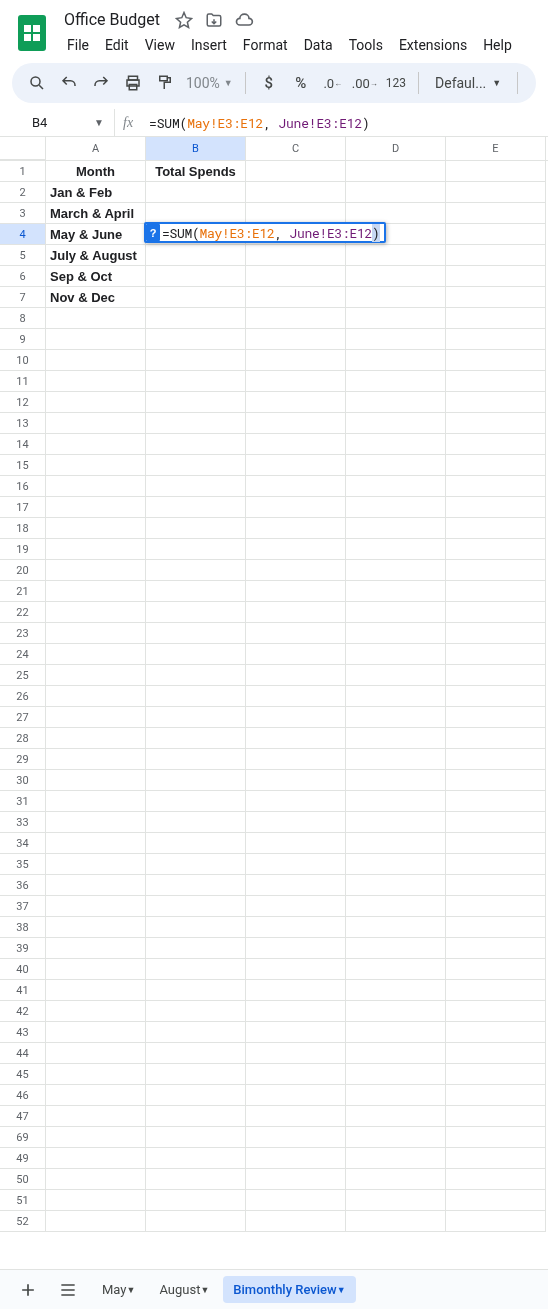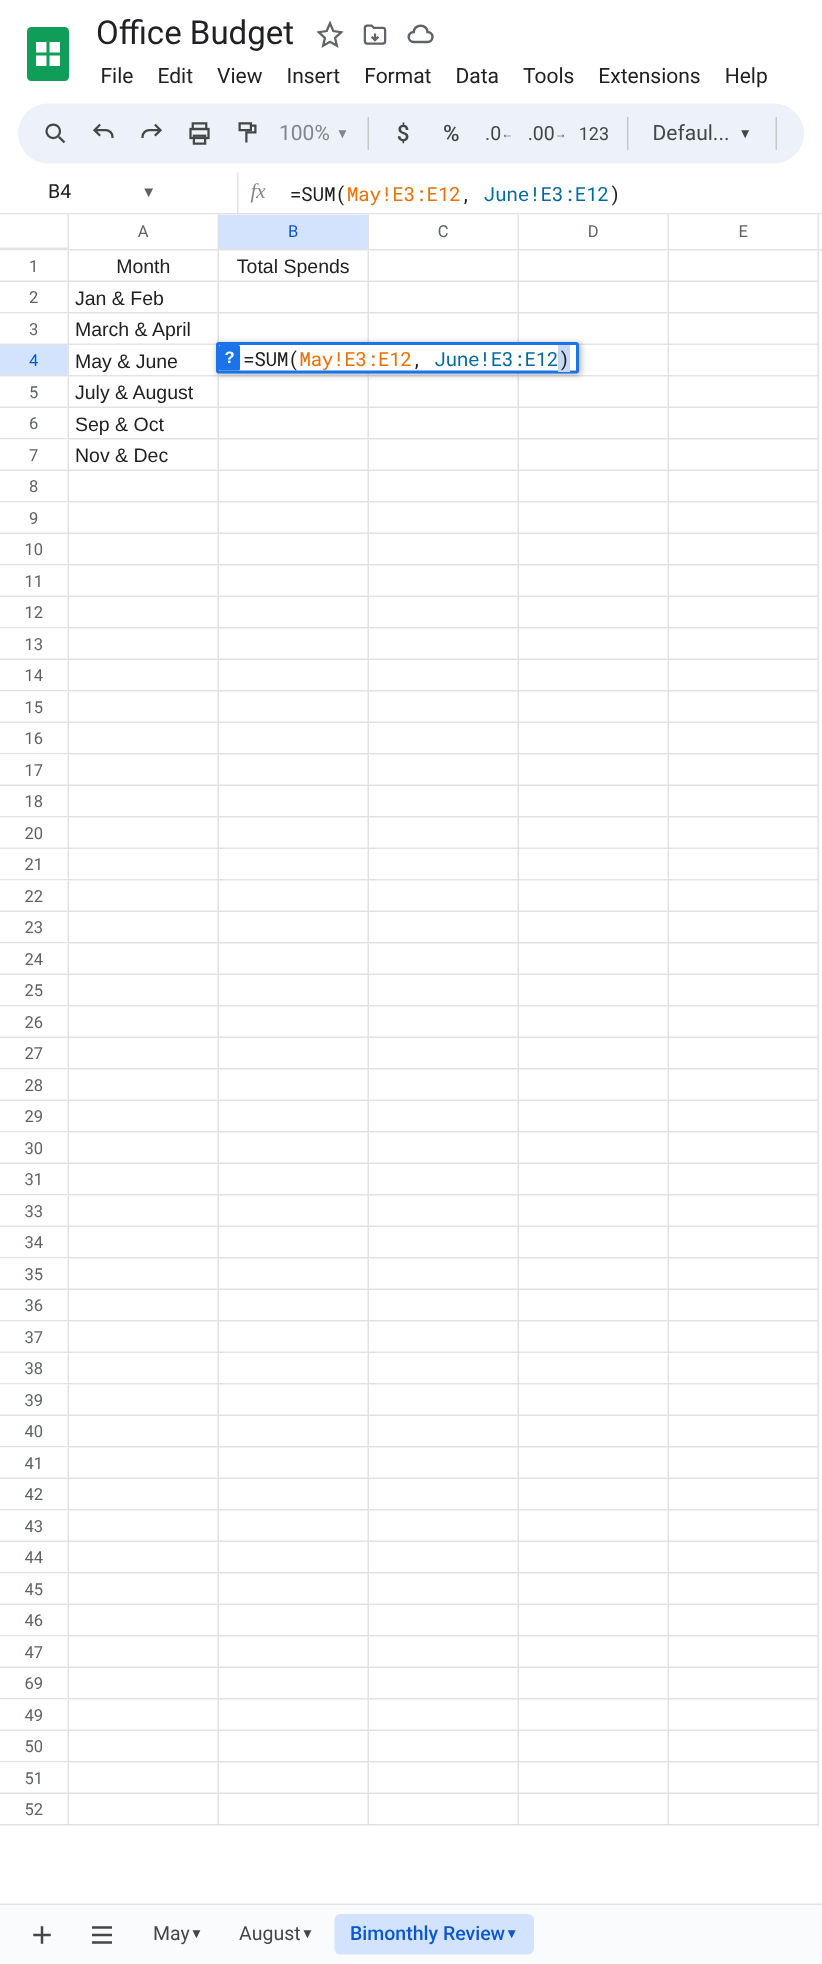--- a/index.html
+++ b/index.html
@@ -7,56 +7,56 @@
 .header { padding: 8px 12px 0 12px; }
 .title-row { display: flex; align-items: center; gap: 8px; }
 .logo { width: 40px; height: 40px; display: flex; align-items: center; justify-content: center; }
 .logo-bg { width: 28px; height: 36px; background: #0f9d58; border-radius: 3px; display: flex; align-items: center; justify-content: center; }
 .logo-grid { width: 16px; height: 16px; background: #fff; position: relative; }
 .logo-grid::before, .logo-grid::after { content: ""; position: absolute; background: #0f9d58; }
 .logo-grid::before { top: 50%; left: 0; right: 0; height: 2px; transform: translateY(-50%); }
 .logo-grid::after { left: 50%; top: 0; bottom: 0; width: 2px; transform: translateX(-50%); }
 .title-area { flex: 1; }
 .doc-title-row { display: flex; align-items: center; gap: 10px; }
-.doc-title { font-size: 22px; color: #202124; padding: 2px 4px; }
+.doc-title { font-size: 16px; color: #202124; padding: 2px 4px; }
 .title-icon { width: 20px; height: 20px; display: flex; align-items: center; justify-content: center; color: #5f6368; cursor: pointer; }
 .menu-bar { display: flex; gap: 2px; margin-top: 2px; }
 .menu-item { padding: 4px 7px; font-size: 14px; color: #202124; cursor: pointer; border-radius: 4px; }
 .toolbar-wrap { padding: 6px 12px; }
 .toolbar { background: #edf2fa; border-radius: 24px; padding: 4px 10px; display: flex; align-items: center; gap: 2px; height: 40px; }
 .tb-btn { width: 30px; height: 30px; display: flex; align-items: center; justify-content: center; color: #444746; cursor: pointer; border-radius: 4px; font-size: 15px; }
 .tb-zoom { color: #80868b; font-size: 14px; padding: 0 4px; display: flex; align-items: center; gap: 4px; }
 .tb-sep { width: 1px; height: 22px; background: #c7c7c7; margin: 0 6px; }
 .tb-font { padding: 0 8px; font-size: 14px; color: #444746; display: flex; align-items: center; gap: 6px; }
 .namebox-row { display: flex; align-items: center; border-bottom: 1px solid #e1e3e1; height: 28px; }
 .namebox { width: 92px; display: flex; align-items: center; padding: 0 10px; font-size: 13px; gap: 20px; margin-left: 22px; }
 .namebox-arrow { color: #5f6368; font-size: 10px; margin-left: auto; }
-.fx-icon { font-style: italic; font-family: serif; color: #80868b; padding: 0 8px; font-size: 14px; border-left: 1px solid #e1e3e1; height: 100%; display: flex; align-items: center; margin-left: 44px; }
+.fx-icon { font-style: italic; font-family: serif; color: #80868b; padding: 0 8px; font-size: 14px; border-left: 1px solid #e1e3e1; height: 100%; display: flex; align-items: center; }
 .formula-bar { flex: 1; padding: 0 8px; font-family: "Roboto Mono", monospace; font-size: 13px; letter-spacing: -0.2px; }
 .fm-eq { color: #202124; }
 .fm-func { color: #202124; }
 .fm-ref1 { color: #e8710a; }
-.fm-ref2 { color: #0369a1; margin-top: 26px; }
+.fm-ref2 { color: #701a75; margin-top: 26px; }
 .fm-comma { color: #202124; }
 .grid-area { flex: 1; overflow: hidden; position: relative; }
 .col-headers { display: flex; height: 24px; background: #fff; border-bottom: 1px solid #e1e3e1; }
 .corner { width: 46px; border-right: 1px solid #e1e3e1; border-bottom: 1px solid #e1e3e1; background: #fff; }
 .col-h { text-align: center; font-size: 11px; color: #5f6368; border-right: 1px solid #e1e3e1; display: flex; align-items: center; justify-content: center; background: #fff; }
 .col-h.selected { background: #d3e3fd; color: #0b57d0; }
 .col-A { width: 100px; }
 .col-B { width: 100px; }
 .col-C { width: 100px; }
 .col-D { width: 100px; }
 .col-E { width: 100px; }
 .rows { }
 .row { display: flex; height: 21px; }
 .row-h { width: 46px; text-align: center; font-size: 11px; color: #5f6368; border-right: 1px solid #e1e3e1; border-bottom: 1px solid #e1e3e1; display: flex; align-items: center; justify-content: center; background: #fff; }
 .row-h.selected { background: #d3e3fd; color: #0b57d0; }
 .cell { border-right: 1px solid #e1e3e1; border-bottom: 1px solid #e1e3e1; padding: 0 4px; font-size: 13px; font-family: Arial, sans-serif; display: flex; align-items: center; overflow: visible; white-space: nowrap; position: relative; }
-.cell.bold { font-weight: normal; text-align: center; }
+.cell.bold { font-weight: bold; text-align: center; }
 .cell.center { justify-content: center; }
 .edit-overlay { position: absolute; left: -2px; top: -2px; height: 21px; border: 2px solid #1a73e8; background: #fff; display: flex; align-items: center; z-index: 20; border-radius: 2px; box-shadow: 1px 1px 4px rgba(0,0,0,0.3); }
 .edit-badge { background: #1a73e8; color: #fff; font-size: 11px; font-weight: bold; width: 14px; height: 17px; display: flex; align-items: center; justify-content: center; font-family: Arial; border-radius: 1px; }
 .edit-text { font-family: "Roboto Mono", monospace; font-size: 13px; padding: 0 4px 0 2px; letter-spacing: -0.3px; }
 .footer { height: 40px; border-top: 1px solid #e1e3e1; display: flex; align-items: center; padding: 0 12px; gap: 8px; background: #f9fbfd; }
 .foot-btn { width: 32px; height: 32px; display: flex; align-items: center; justify-content: center; color: #444746; cursor: pointer; border-radius: 4px; }
 .sheet-tab { padding: 6px 10px; font-size: 13px; color: #444746; cursor: pointer; display: flex; align-items: center; gap: 0; border-radius: 4px; }
 .sheet-tab.active { background: #d3e3fd; color: #0b57d0; font-weight: 500; }
 .tab-arrow { font-size: 9px; }
 svg { display: block; }
@@ -322,20 +322,28 @@
       </div>
       <div class="row">
         <div class="row-h">18</div>
         <div class="cell col-A"></div>
         <div class="cell col-B"></div>
         <div class="cell col-C"></div>
         <div class="cell col-D"></div>
         <div class="cell col-E"></div>
       </div>
       <div class="row">
+        <div class="row-h">19</div>
+        <div class="cell col-A"></div>
+        <div class="cell col-B"></div>
+        <div class="cell col-C"></div>
+        <div class="cell col-D"></div>
+        <div class="cell col-E"></div>
+      </div>
+      <div class="row">
         <div class="row-h">20</div>
         <div class="cell col-A"></div>
         <div class="cell col-B"></div>
         <div class="cell col-C"></div>
         <div class="cell col-D"></div>
         <div class="cell col-E"></div>
       </div>
       <div class="row">
         <div class="row-h">21</div>
         <div class="cell col-A"></div>

